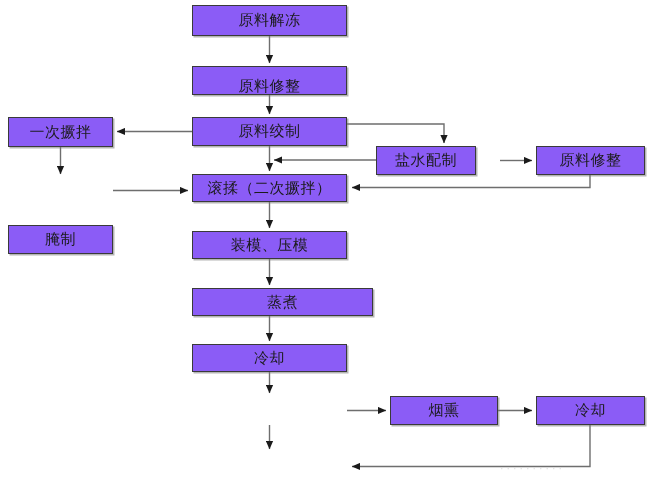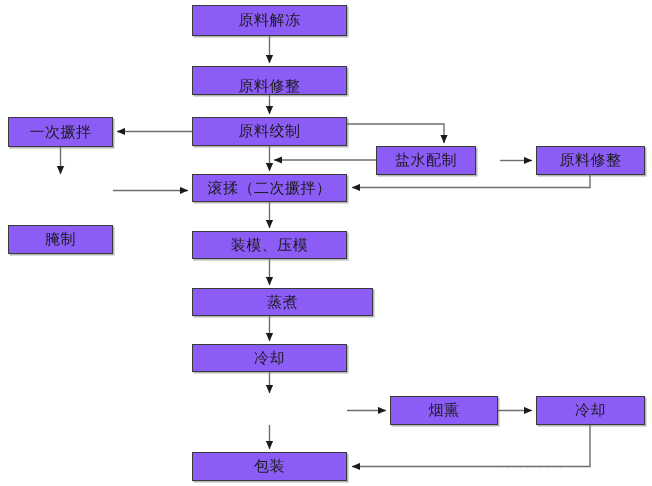--- a/index.html
+++ b/index.html
@@ -152,19 +152,16 @@
 
 
   <div class="node" style="left:390px; top:396px; width:108px; height:29px;">
     <span class="label">烟熏</span>
   </div>
 
   <div class="node" style="left:536px; top:396px; width:109px; height:29px;">
     <span class="label">冷却</span>
   </div>
 
-  <div class="node" style="left:192px; top:452px; width:155px; height:29px;">
-    <span class="label">包装</span>
-  </div>
 
   <div class="watermark" style="left:500px; top:462px;">··········</div>
 
 </div>
 
 </body></html>

